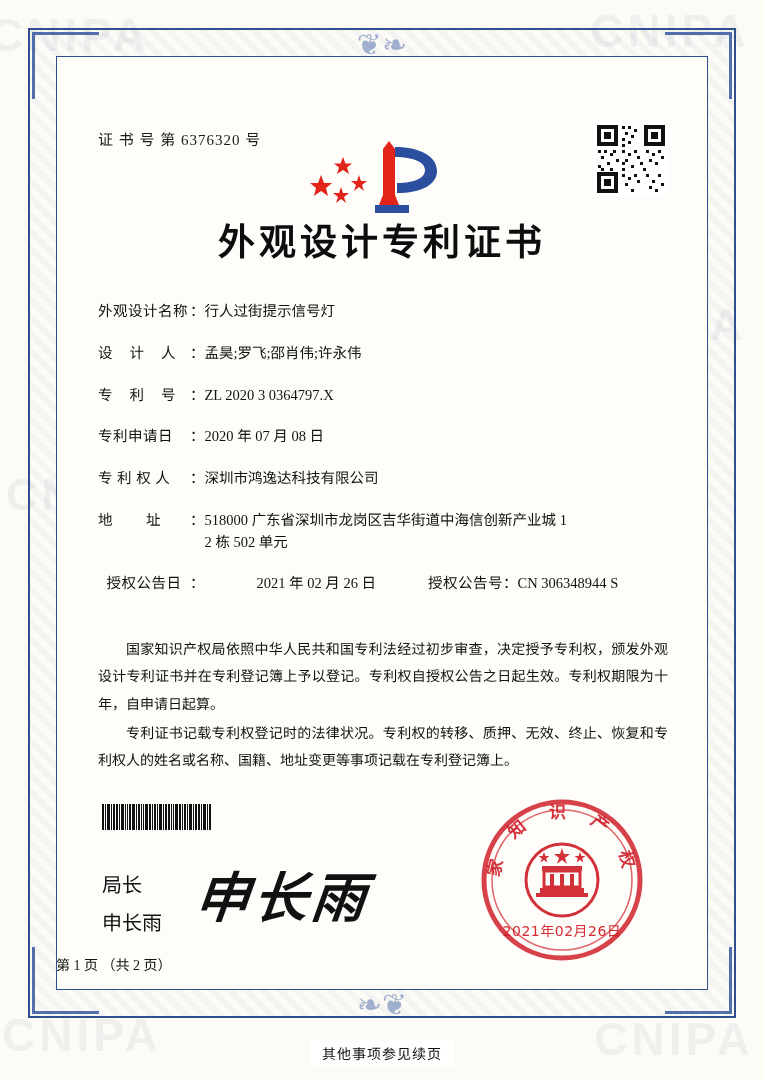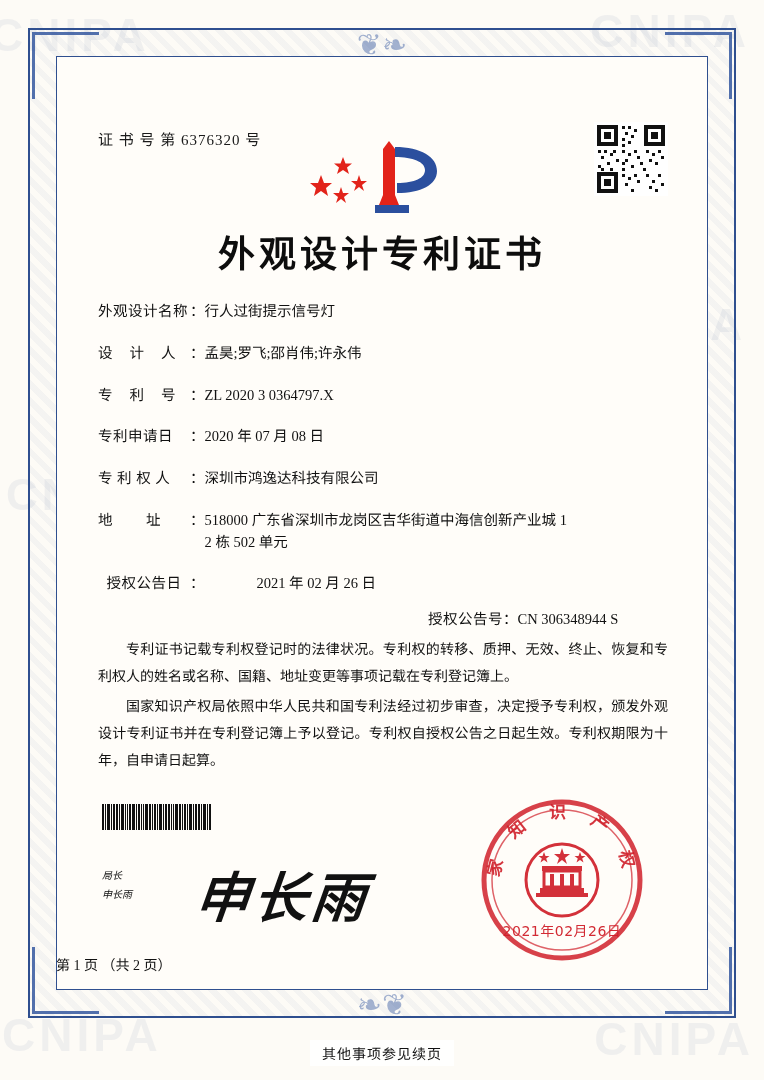--- a/index.html
+++ b/index.html
@@ -108,21 +108,21 @@
     position: absolute;
     left: 0; right: 0; top: 78px;
     height: 88px;
     display: flex;
     justify-content: center;
     align-items: center;
   }
 
   .title {
     position: absolute;
-    left: 0; right: 0; top: 168px;
+    left: 0; right: 0; top: 156px;
     text-align: center;
     font-size: 37px;
     font-weight: 700;
     letter-spacing: 4px;
     color: #0d0d0d;
     font-family: "DejaVu Sans", "Liberation Sans", sans-serif;
   }
 
   .fields {
     position: absolute;
@@ -145,21 +145,21 @@
   .field-colon { flex: 0 0 10px; }
   .field-value { flex: 1 1 auto; }
 
   .two-col {
     display: flex;
     margin-bottom: 22px;
     line-height: 1.5;
     font-size: 14.5px;
   }
   .two-col .left { flex: 0 0 330px; display: flex; text-align: center; }
-  .two-col .right { flex: 1 1 auto; display: flex; margin-top: 36px; }
+  .two-col .right { flex: 1 1 auto; display: flex; }
 
   .paragraphs {
     position: absolute;
     left: 42px; right: 40px; top: 580px;
     font-size: 14px;
     line-height: 1.95;
     color: #111;
     text-align: justify;
   }
   .paragraphs p { margin: 0 0 2px 0; text-indent: 2em; }
@@ -174,24 +174,23 @@
   .barcode i {
     display: block;
     background: #111;
     margin-right: 1px;
     height: 26px;
   }
 
   .signature-block {
     position: absolute;
     left: 46px; top: 810px;
-    font-size: 10px;
+    font-size: 20px;
     line-height: 1.9;
     color: #111;
-    font-style: italic;
   }
 
   .handwriting {
     position: absolute;
     left: 140px; top: 798px;
     font-size: 54px;
     font-family: "DejaVu Serif", serif;
     font-style: italic;
     font-weight: 700;
     color: #111;
@@ -390,22 +389,22 @@
         <div class="right">
           <div class="field-label" style="width:auto;flex:0 0 auto;">授权公告号</div>
           <div class="field-colon">：</div>
           <div class="field-value">CN 306348944 S</div>
         </div>
       </div>
 
     </div>
 
     <div class="paragraphs">
+      <p>国家知识产权局依照中华人民共和国专利法经过初步审查，决定授予专利权，颁发外观设计专利证书并在专利登记簿上予以登记。专利权自授权公告之日起生效。专利权期限为十年，自申请日起算。</p>
       <p>专利证书记载专利权登记时的法律状况。专利权的转移、质押、无效、终止、恢复和专利权人的姓名或名称、国籍、地址变更等事项记载在专利登记簿上。</p>
-      <p>国家知识产权局依照中华人民共和国专利法经过初步审查，决定授予专利权，颁发外观设计专利证书并在专利登记簿上予以登记。专利权自授权公告之日起生效。专利权期限为十年，自申请日起算。</p>
     </div>
 
     <div class="barcode">
       <i style="width:2px"></i>
         <i style="width:1px"></i>
         <i style="width:3px"></i>
         <i style="width:1px"></i>
       <i style="width:2px"></i>
         <i style="width:2px"></i>
         <i style="width:1px"></i>

